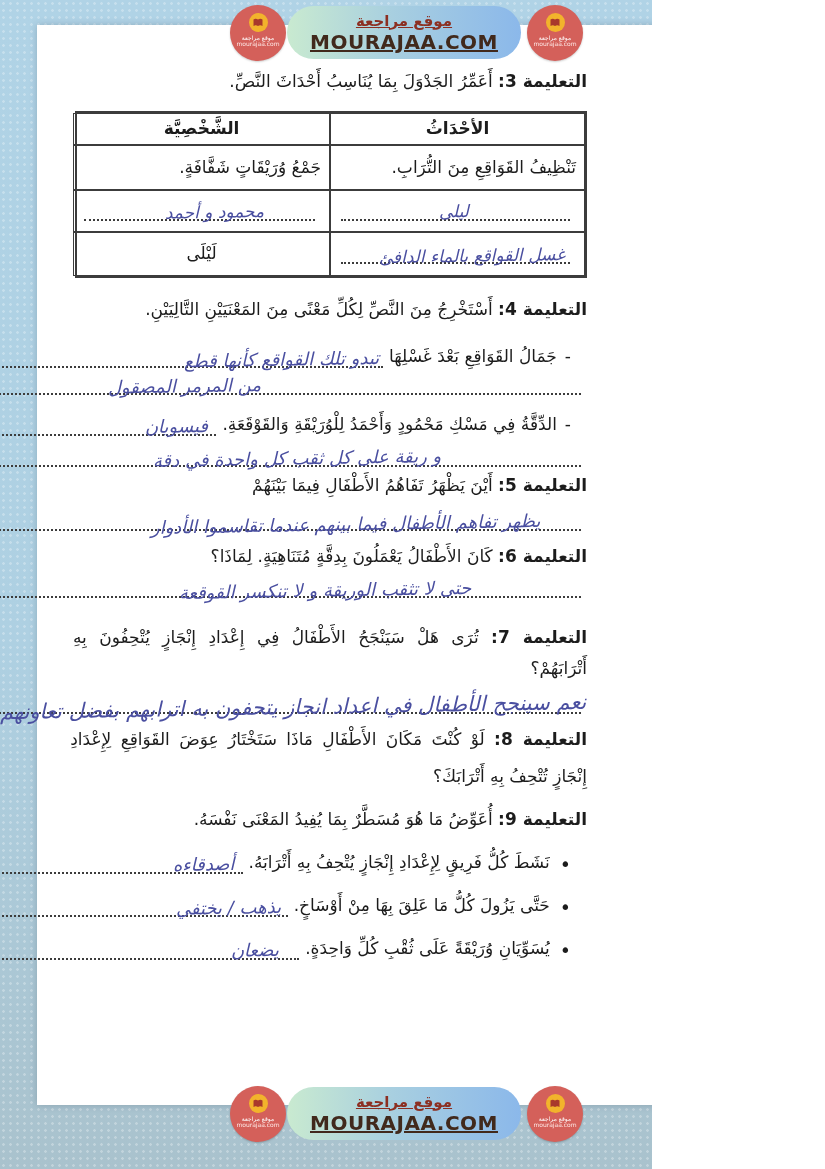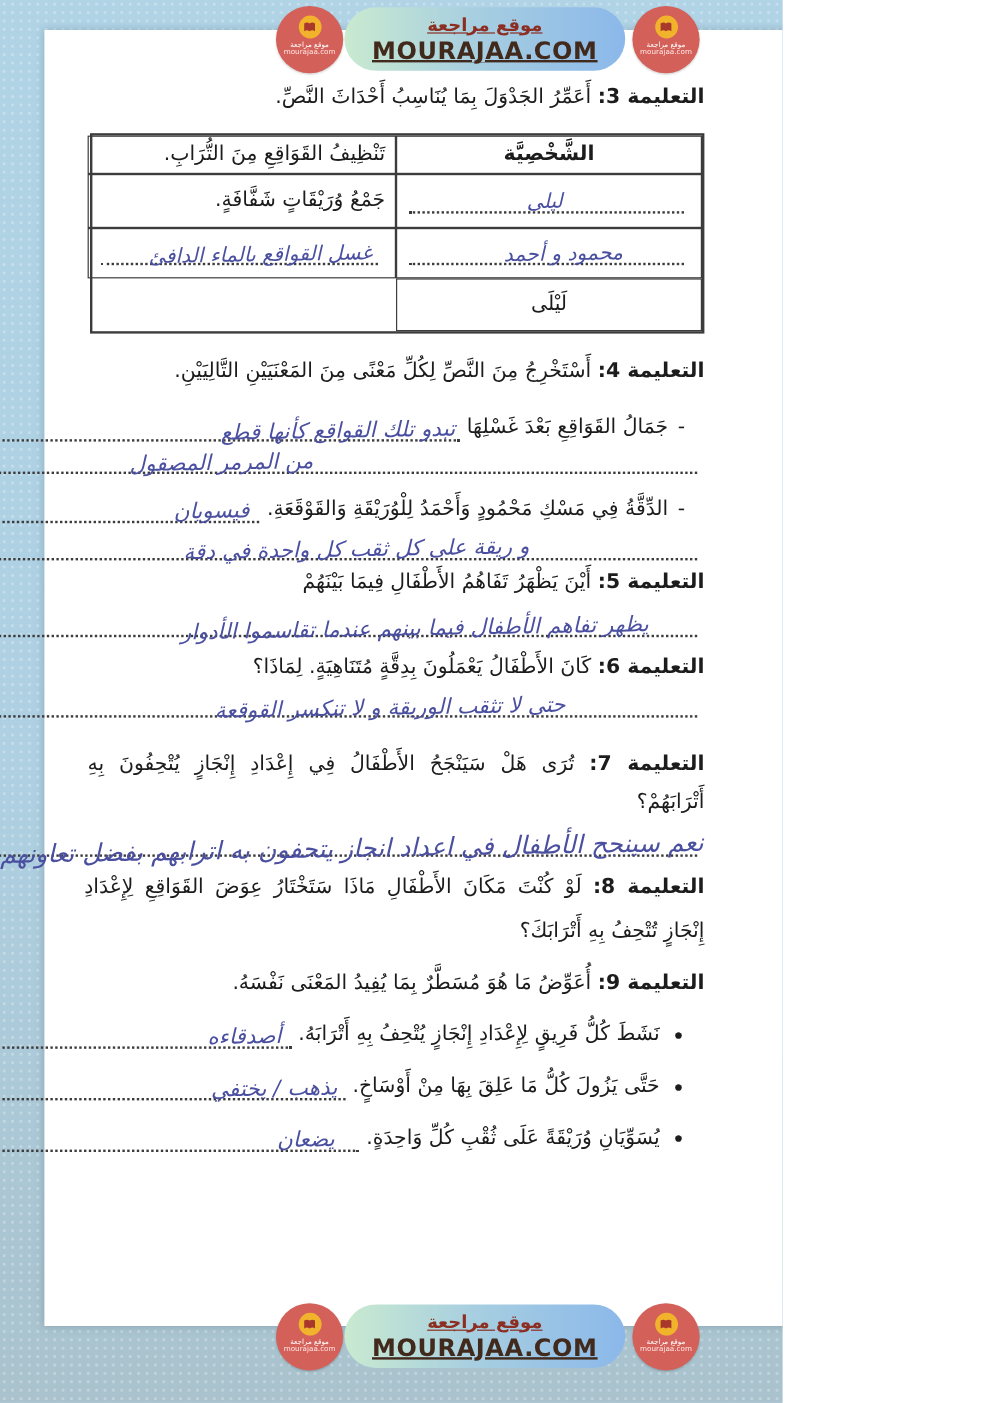--- a/index.html
+++ b/index.html
@@ -128,33 +128,34 @@
   </div>
 
   <div class="content">
 
     <div>
       <b class="lbl">التعليمة 3:</b>
       <span>أَعَمِّرُ الجَدْوَلَ بِمَا يُنَاسِبُ أَحْدَاثَ النَّصِّ.</span>
     </div>
 
     <div class="qtable">
+      <div class="qc head">الأحْدَاثُ</div>
       <div class="qc head">الشَّخْصِيَّة</div>
 
       <div class="qc">
         <span class="printed">تَنْظِيفُ القَوَاقِعِ مِنَ التُّرَابِ.</span>
       </div>
+      <div class="qc">
+        <span class="printed">جَمْعُ وُرَيْقَاتٍ شَفَّافَةٍ.</span>
+      </div>
+
       <div class="qc">
         <span class="leader">
           <span class="hw" style="right:44%;">ليلى</span>
         </span>
-      </div>
-
-      <div class="qc">
-        <span class="printed">جَمْعُ وُرَيْقَاتٍ شَفَّافَةٍ.</span>
       </div>
       <div class="qc">
         <span class="leader">
           <span class="hw" style="right:22%;">محمود و أحمد</span>
         </span>
       </div>
 
       <div class="qc">
         <span class="leader">
           <span class="hw" style="right:2%;">غسل القواقع بالماء الدافئ</span>

